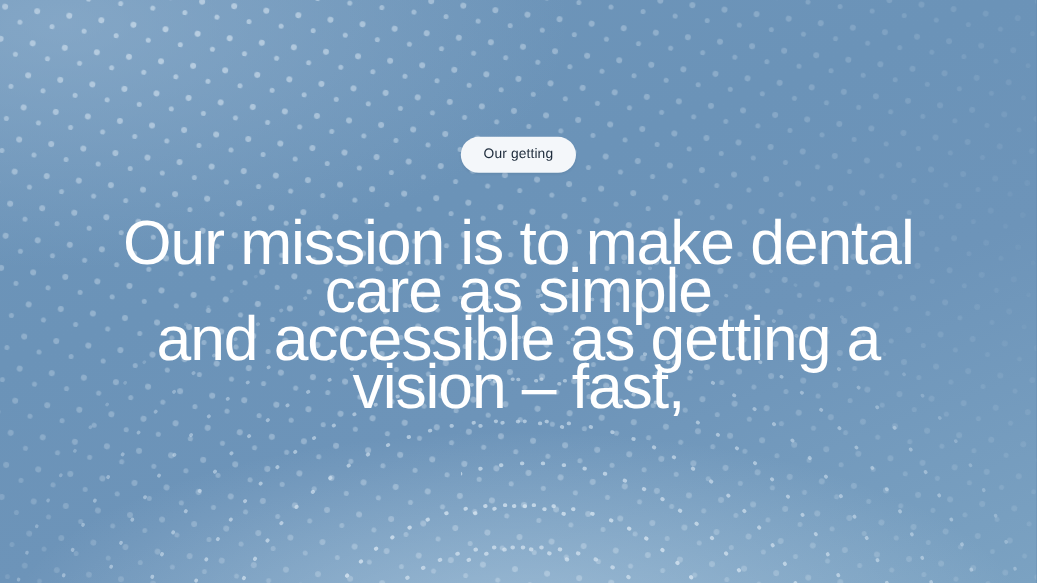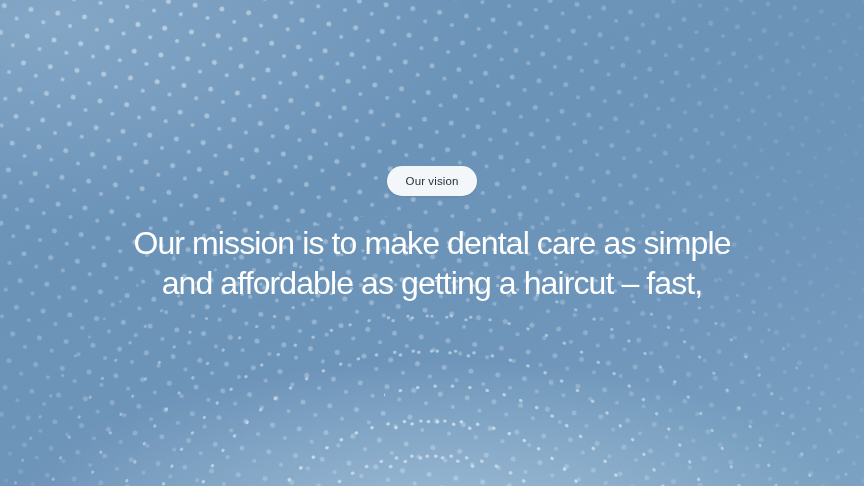--- a/index.html
+++ b/index.html
@@ -62,25 +62,25 @@
     color: #1d2b3b;
     font-size: 11.5px;
     font-weight: 400;
     letter-spacing: 0.1px;
     white-space: nowrap;
     box-shadow: 0 1px 2px rgba(30,50,70,0.10);
     margin-bottom: 27px;
   }
 
   .headline {
-    margin: 0;
+    margin: 12px;
     width: 700px;
     text-align: center;
     color: #ffffff;
-    font-size: 32px;
+    font-size: 52px;
     line-height: 40px;
     font-weight: 400;
     letter-spacing: -0.9px;
     text-rendering: optimizeLegibility;
   }
   .headline .ln { display: block; }
 </style>
 </head>
 <body>
 
@@ -170,21 +170,21 @@
         <circle cx="60" cy="380" r="420" fill="none" stroke="#d6e5f2" stroke-width="2.8" stroke-linecap="round" stroke-dasharray="0.5 23"></circle>
       </g>
     </defs>
     <g mask="url(#fanMaskR)" opacity="0.85">
         <use href="#fanArcsR"></use>
       </g>
   </svg>
 
   <div class="content">
 
-    <div class="badge">Our vision</div>
+    <div class="badge">Our getting</div>
 
     <h1 class="headline">
       <span class="ln">Our mission is to make dental care as simple</span>
-      <span class="ln">and affordable as getting a haircut – fast,</span>
+      <span class="ln">and accessible as getting a vision – fast,</span>
     </h1>
 
   </div>
 </div>
 
 </body></html>

